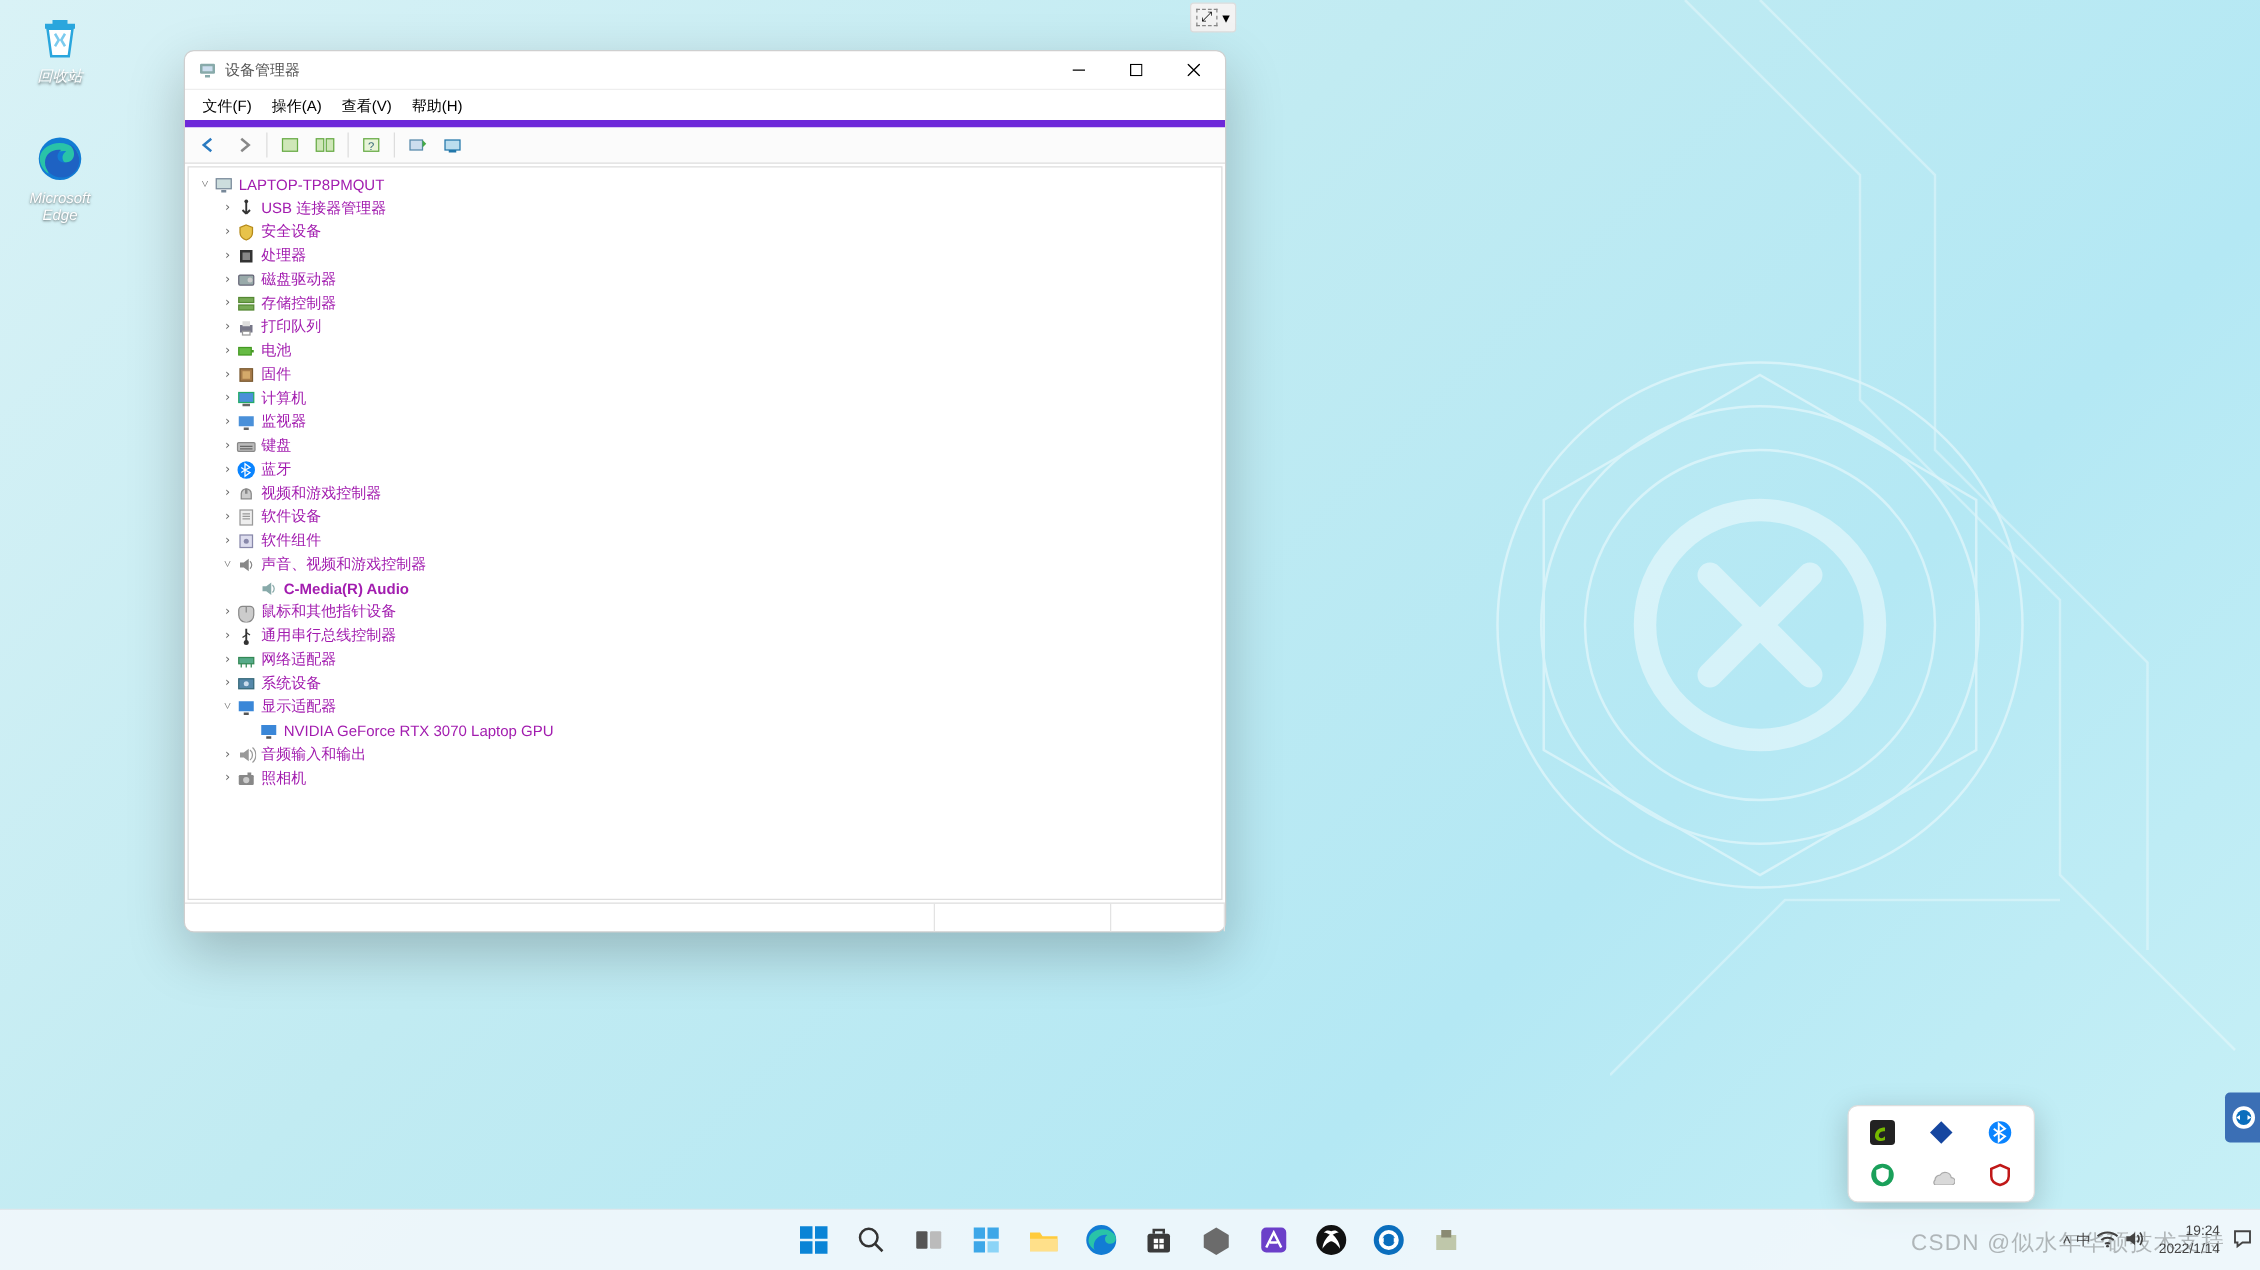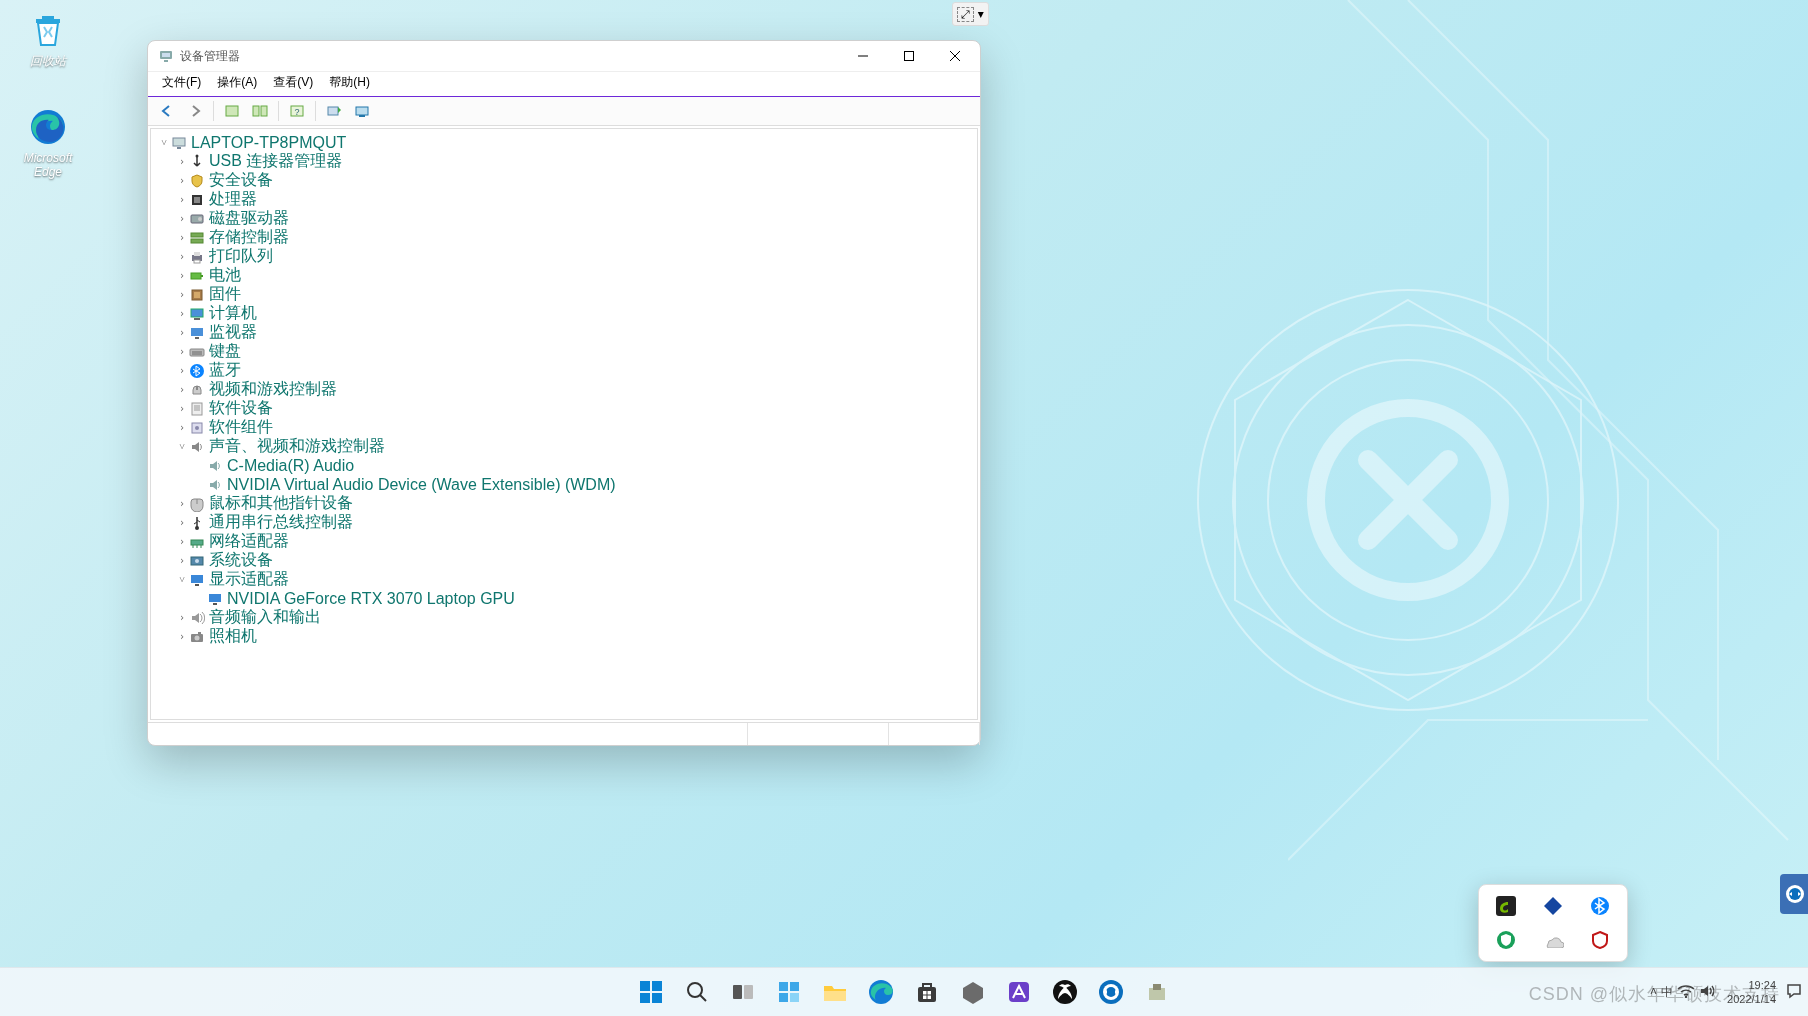--- a/index.html
+++ b/index.html
@@ -8,30 +8,30 @@
   .bg-art svg{position:absolute;}
   
   .desktop-icon{position:absolute;width:76px;text-align:center;color:#fff;font-size:12px;text-shadow:0 1px 2px rgba(0,0,0,.6);font-style:italic;}
   .desktop-icon .glyph{width:42px;height:42px;margin:0 auto 3px;display:flex;align-items:center;justify-content:center;}
   
   .window{position:absolute;left:147px;top:40px;width:832px;height:704px;background:#fff;border:1px solid #cfcfcf;border-radius:8px;box-shadow:0 16px 44px rgba(0,0,0,.22);display:flex;flex-direction:column;}
   .titlebar{height:30px;display:flex;align-items:center;padding:0 2px 0 10px;border-bottom:1px solid #eee;}
   .titlebar .app-ico{width:16px;height:16px;margin-right:6px;}
   .titlebar .title{flex:1;color:#555;font-size:12px;}
   .winbtn{width:46px;height:30px;display:flex;align-items:center;justify-content:center;color:#333;}
-  .menubar{height:24px;display:flex;align-items:flex-start;padding:0 8px;gap:4px;font-size:12px;border-bottom:1px solid #6d28d9;}
+  .menubar{height:24px;display:flex;align-items:flex-end;padding:0 8px;gap:4px;font-size:12px;border-bottom:6px solid #6d28d9;}
   .menubar span{padding:2px 6px;}
   .toolbar{height:28px;display:flex;align-items:center;gap:2px;padding:0 6px;border-bottom:1px solid #ddd;background:#fbfbfb;}
   .toolbar .tb{width:24px;height:22px;border:1px solid transparent;display:flex;align-items:center;justify-content:center;border-radius:3px;}
   .toolbar .sep{width:1px;height:20px;background:#ddd;margin:0 3px;}
   .tree{flex:1;overflow:auto;padding:4px 6px;border:1px solid #ddd;margin:2px;background:#fff;}
   .node{display:flex;align-items:center;height:19px;white-space:nowrap;}
   .twisty{width:14px;text-align:center;color:#666;font-size:10px;font-family:monospace;}
   .node .ico{width:16px;display:inline-flex;align-items:center;justify-content:center;margin-right:4px;}
-  .node .lbl{color:#0f766e;font-size:16px;}
+  .node .lbl{color:#a21caf;font-size:12px;}
   .statusbar{height:22px;border-top:1px solid #ddd;display:flex;}
   .statusbar div{border-right:1px solid #e3e3e3;}
   
   .taskbar{position:absolute;left:0;right:0;bottom:0;height:48px;background:rgba(245,248,252,.85);border-top:1px solid rgba(0,0,0,.06);display:flex;align-items:center;}
   .task-center{position:absolute;left:50%;transform:translateX(-50%);display:flex;gap:6px;}
   .task-center .tb-ico{width:40px;height:40px;border-radius:4px;display:flex;align-items:center;justify-content:center;}
   .task-right{position:absolute;right:6px;display:flex;align-items:center;gap:4px;font-size:12px;color:#444;}
   .clock{text-align:right;line-height:14px;font-size:11px;padding:0 6px;}
   
   .tray-popup{position:absolute;right:180px;bottom:54px;width:128px;background:#fff;border:1px solid #ddd;border-radius:8px;box-shadow:0 6px 24px rgba(0,0,0,.2);padding:10px;display:grid;grid-template-columns:repeat(3,1fr);gap:12px;}
@@ -331,39 +331,29 @@
       <div class="node" style="padding-left: 18px;">
         <span class="twisty">˅</span>
         <span class="ico">
           <svg width="16" height="16" viewBox="0 0 16 16">
             <path d="M3 6h3l4-3v10l-4-3H3z" fill="#888"></path>
             <path d="M11 5a4 4 0 010 6" stroke="#888" fill="none"></path>
           </svg>
         </span>
         <span class="lbl">声音、视频和游戏控制器</span>
       </div>
-      <div class="node" style="padding-left: 36px;">
+      <div class="node" style="padding-left: 36px; font-weight: bold;">
         <span class="twisty"></span>
         <span class="ico">
           <svg width="16" height="16" viewBox="0 0 16 16">
             <path d="M3 6h3l4-3v10l-4-3H3z" fill="#8aa"></path>
             <path d="M11 5a4 4 0 010 6" stroke="#8aa" fill="none"></path>
           </svg>
         </span>
         <span class="lbl">C-Media(R) Audio</span>
-      </div>
-      <div class="node" style="padding-left: 36px;">
-        <span class="twisty"></span>
-        <span class="ico">
-          <svg width="16" height="16" viewBox="0 0 16 16">
-            <path d="M3 6h3l4-3v10l-4-3H3z" fill="#8aa"></path>
-            <path d="M11 5a4 4 0 010 6" stroke="#8aa" fill="none"></path>
-          </svg>
-        </span>
-        <span class="lbl">NVIDIA Virtual Audio Device (Wave Extensible) (WDM)</span>
       </div>
       <div class="node" style="padding-left: 18px;">
         <span class="twisty">›</span>
         <span class="ico">
           <svg width="16" height="16" viewBox="0 0 16 16">
             <path d="M5 3h6a3 3 0 013 3v4a6 6 0 01-12 0V6a3 3 0 013-3z" fill="#ccc" stroke="#888"></path>
             <path d="M8 3v5" stroke="#888"></path>
           </svg>
         </span>
         <span class="lbl">鼠标和其他指针设备</span>

